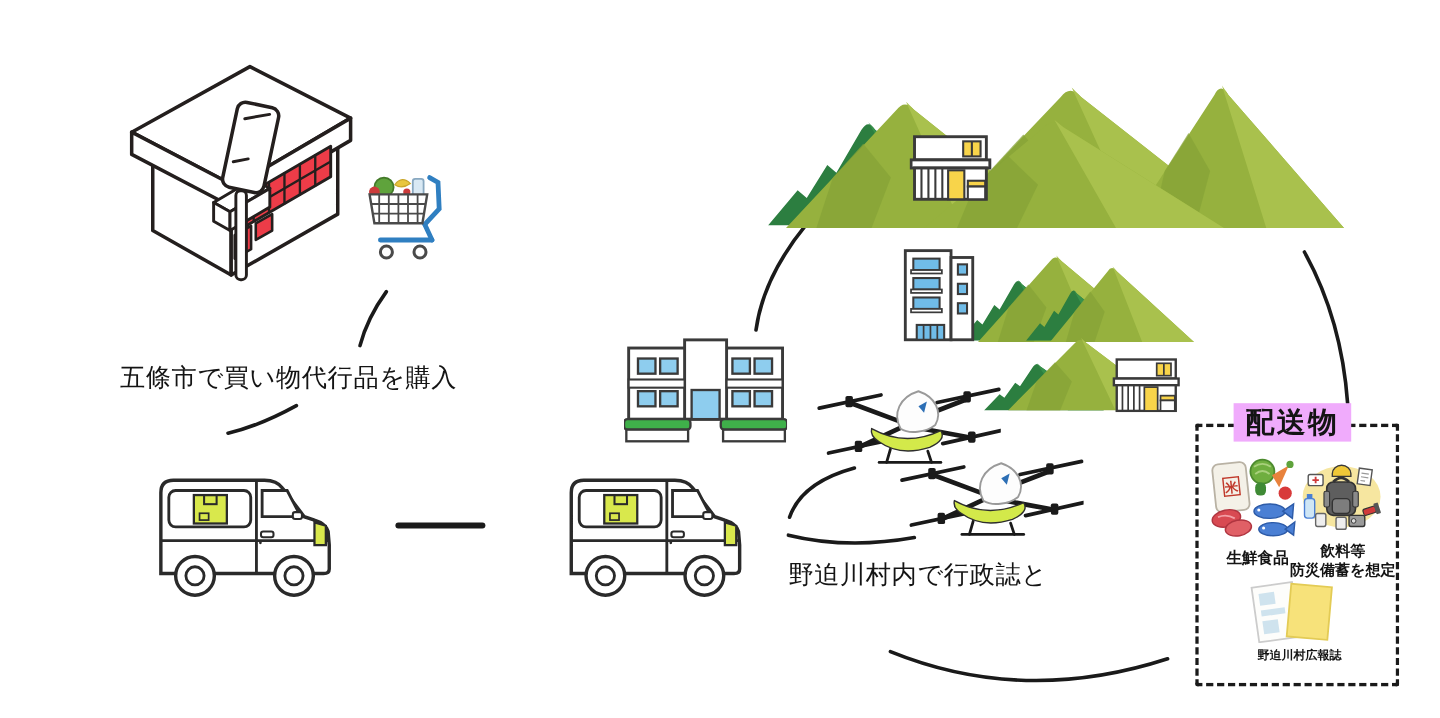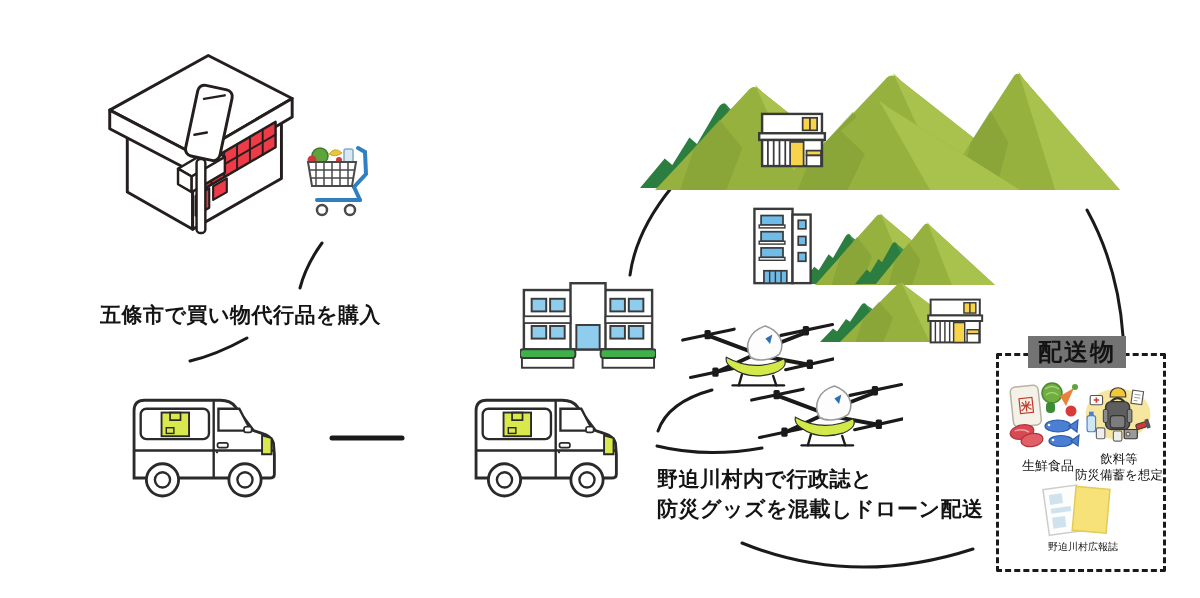--- a/index.html
+++ b/index.html
@@ -1,26 +1,26 @@
 <!DOCTYPE html>
 <html><head>
 <meta charset="utf-8">
 <style>
   html,body{margin:0;padding:0;background:#fff;}
   .canvas{position:relative;width:1200px;height:598px;background:#fff;overflow:hidden;
           font-family:"DejaVu Sans","Liberation Sans",sans-serif;color:#141414;}
   .abs{position:absolute;}
-  .lbl{position:absolute;font-weight:700;color:#141414;white-space:nowrap;line-height:1.35;}
+  .lbl{position:absolute;font-weight:400;color:#141414;white-space:nowrap;line-height:1.35;}
   .lbl-step{font-size:21px;letter-spacing:0.5px;}
   .lbl-drone{font-size:21px;letter-spacing:0.5px;line-height:30px;}
   .box-title{position:absolute;left:1028px;top:336px;font-size:24px;font-weight:700;
-             background:#737373;padding:0 10px;letter-spacing:2px;}
+             background:#f0abfc;padding:0 10px;letter-spacing:2px;}
   .delivery-box{position:absolute;left:996px;top:353px;width:164px;height:213px;
                 border:3px dashed #1a1a1a;border-radius:2px;background:transparent;}
-  .lbl-small{font-size:13px;font-weight:400;text-align:center;}
+  .lbl-small{font-size:13px;font-weight:700;text-align:center;}
   svg{display:block;}
 </style>
 </head>
 <body>
 
 <div class="canvas">
 
   <svg width="0" height="0" style="position:absolute" aria-hidden="true">
     <defs>
       <symbol id="sym-mtn-light" viewBox="0 0 200 100" preserveAspectRatio="none">
@@ -190,21 +190,20 @@
       <path d="M14 18 V42 M22 18 V42 M30 18 V42 M38 18 V42 M46 18 V42"></path>
       <path d="M7.5 26 H52.5 M9 34 H51"></path>
     </g>
     <circle cx="20" cy="66" r="5" fill="#fff" stroke="#4a4a4a" stroke-width="2.5"></circle>
     <circle cx="48" cy="66" r="5" fill="#fff" stroke="#4a4a4a" stroke-width="2.5"></circle>
   </svg>
 
   <div class="lbl lbl-step" style="left:100px;top:301px">五條市で買い物代行品を購入</div>
   <div class="lbl lbl-drone" style="left:657px;top:464px">
     <span>野迫川村内で行政誌と</span><br>
-    <span>防災グッズを混載しドローン配送</span>
   </div>
 
   <svg class="abs" style="left:110px;top:386px" width="178" height="128" viewBox="0 0 185 135">
     <use href="#sym-van"></use>
   </svg>
   <svg class="abs" style="left:452px;top:386px" width="178" height="128" viewBox="0 0 185 135">
     <use href="#sym-van"></use>
   </svg>
 
   <svg class="abs" style="left:520px;top:280px" width="136" height="90" viewBox="0 0 140 92">

